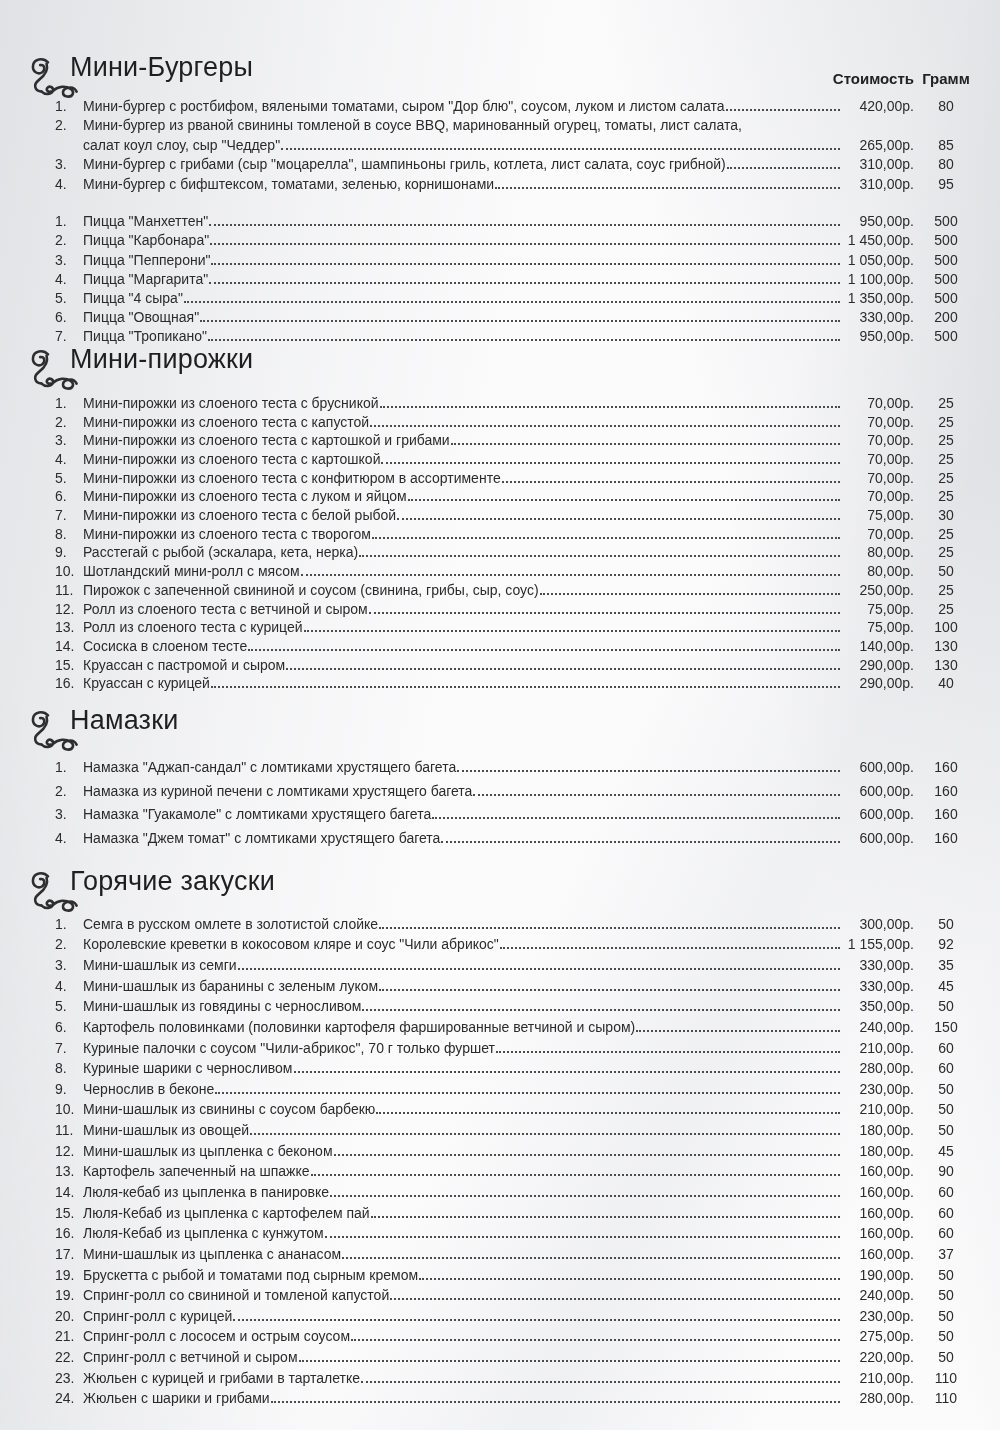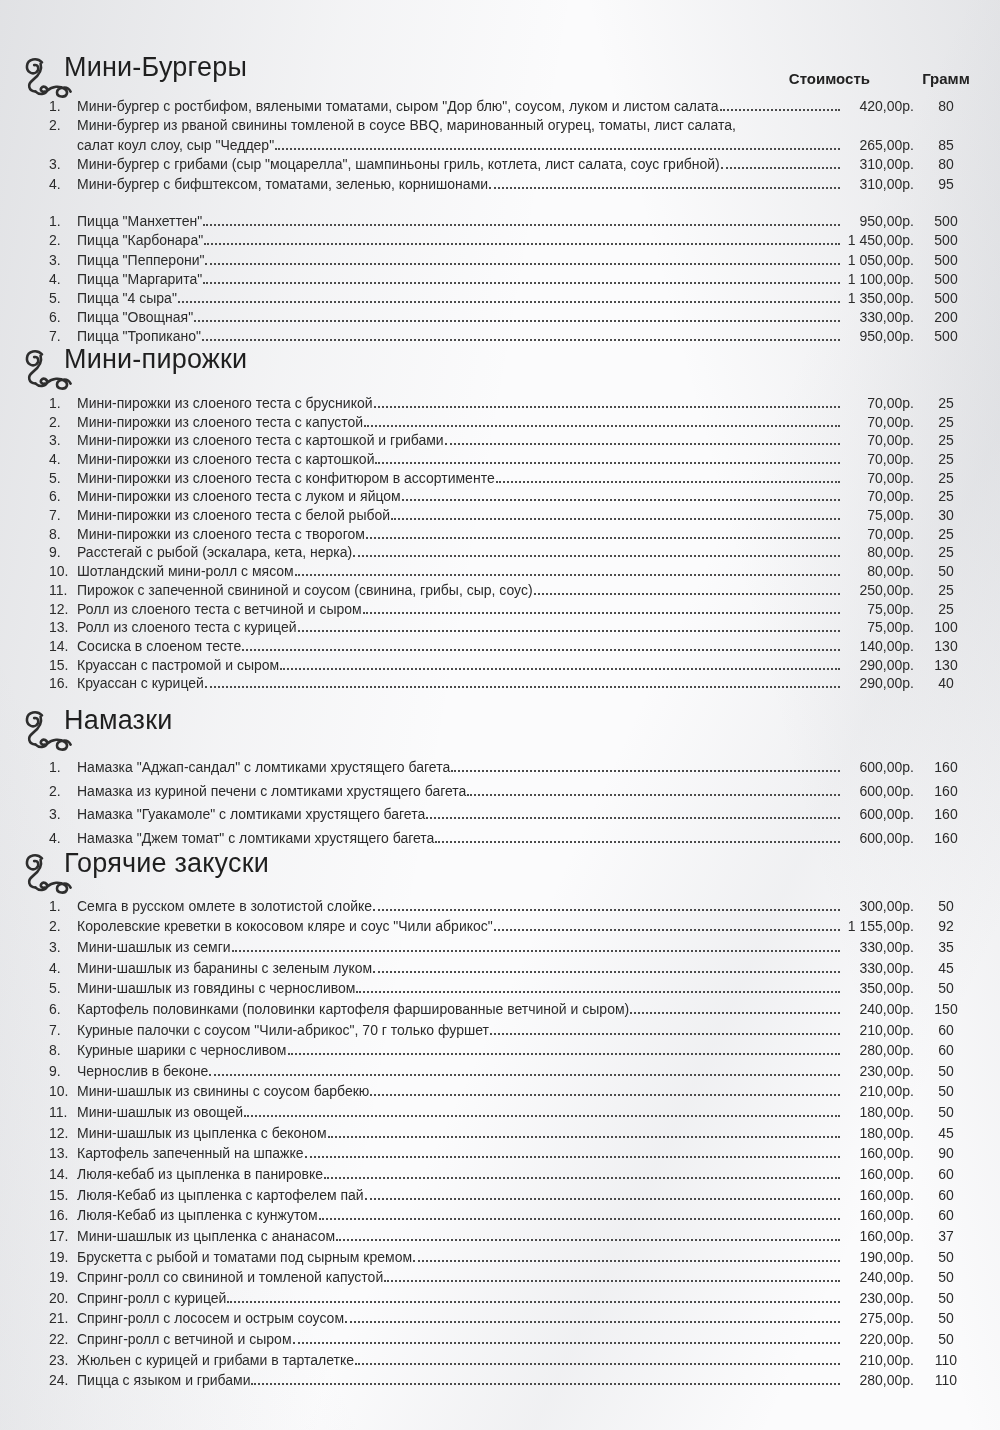--- a/index.html
+++ b/index.html
@@ -10,26 +10,26 @@
     overflow:hidden;
     font-family:"Liberation Sans","DejaVu Sans",sans-serif;
     color:#2b2b2b;
     background-color:#fbfbfc;
     background-image:
       linear-gradient(100deg, rgba(120,125,135,0.20) 0%, rgba(120,125,135,0.06) 28%, rgba(255,255,255,0) 46%),
       linear-gradient(255deg, rgba(120,125,135,0.18) 0%, rgba(255,255,255,0) 30%),
       linear-gradient(115deg, rgba(255,255,255,0) 58%, rgba(140,145,155,0.10) 72%, rgba(255,255,255,0) 86%),
       linear-gradient(65deg, rgba(140,145,155,0.08) 0%, rgba(255,255,255,0) 22%);
   }
-  .content{padding:52px 22px 0 24px;}
+  .content{padding:52px 22px 0 30px;}
   
   .colhead{
     position:absolute;top:70px;left:28px;right:22px;
     display:flex;align-items:flex-end;
-    font-size:15px;font-weight:bold;color:#222;gap:44px;
+    font-size:15px;font-weight:bold;color:#222;
   }
   .colhead .spacer{flex:1;}
   .colhead .price-l{flex:none;text-align:right;}
   .colhead .grams-l{flex:none;width:64px;text-align:center;}
   
   .section{position:relative;}
   .sechead{position:relative;padding-left:40px;min-height:30px;}
   .flourish{position:absolute;left:-2px;top:3px;}
   .sectitle{font-size:27px;line-height:30px;color:#1f1f1f;letter-spacing:0.2px;}
   .items{margin-left:25px;}
@@ -46,21 +46,21 @@
   .section-burgers .row{height:19.6px;}
   .section-pizza{margin-top:16px;}
   .section-pizza .items{margin-top:18px;}
   .section-pizza .row{height:19.2px;}
   .section-pies{margin-top:0;}
   .section-pies .items{margin-top:18px;}
   .section-pies .row{height:18.7px;}
   .section-spreads{margin-top:14px;}
   .section-spreads .items{margin-top:16px;}
   .section-spreads .row{height:23.7px;}
-  .section-hot{margin-top:2px;}
+  .section-hot{margin-top:20px;}
   .section-hot .items{margin-top:15px;}
   .section-hot .row{height:20.65px;}
 </style>
 </head>
 <body>
 
 <div class="page">
   <div class="colhead">
     <span class="spacer"></span>
     <span class="price-l">Стоимость</span>
@@ -572,21 +572,21 @@
   <div class="row">
     <span class="num">23.</span>
     <span class="txt">Жюльен с курицей и грибами в тарталетке</span>
     <span class="dots"></span>
     <span class="price">210,00р.</span>
     <span class="grams">110</span>
   </div>
 
   <div class="row">
     <span class="num">24.</span>
-    <span class="txt">Пицца с языком и грибами</span>
+    <span class="txt">Жюльен с шарики и грибами</span>
     <span class="dots"></span>
     <span class="price">280,00р.</span>
     <span class="grams">110</span>
   </div>
 </div>
   </div>
 </div>
 </div>
 
 </body></html>

